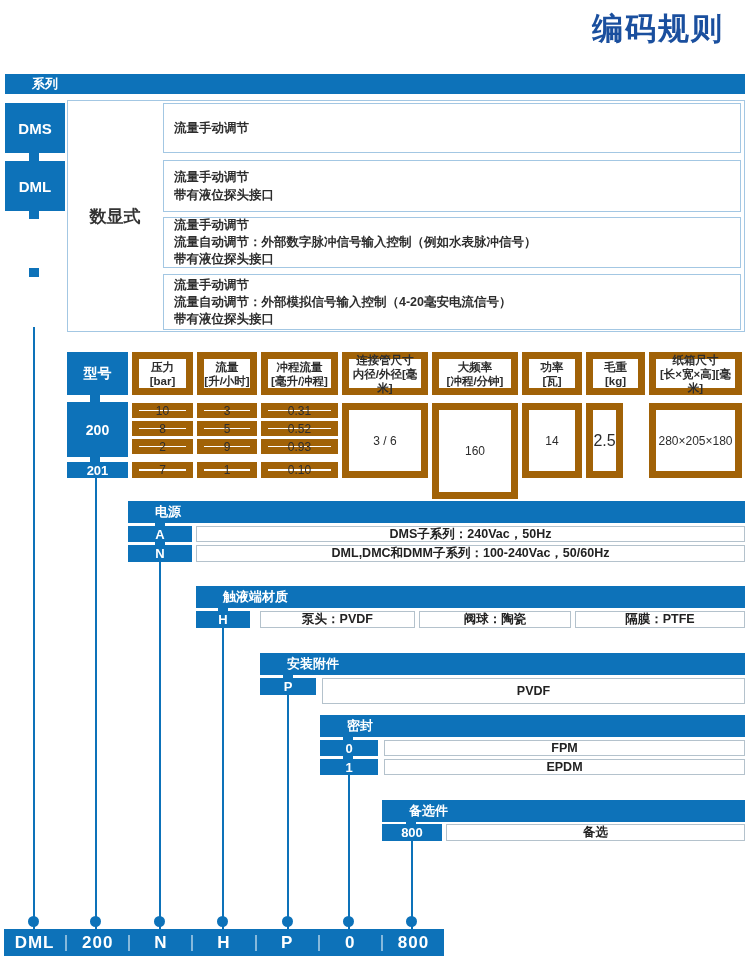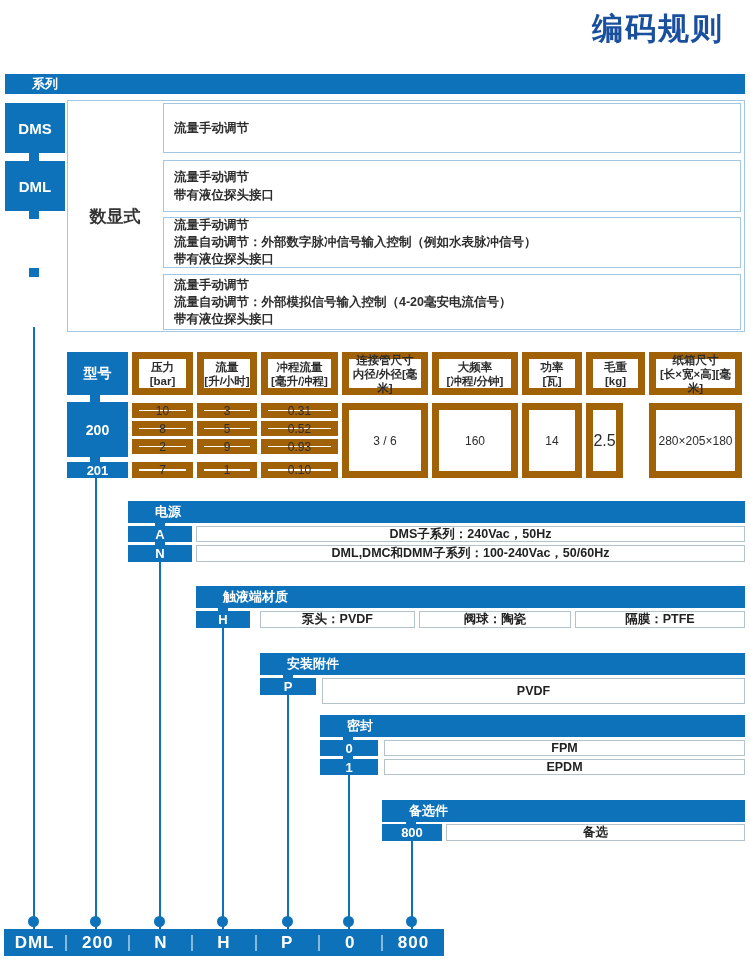--- a/index.html
+++ b/index.html
@@ -113,21 +113,21 @@
   <div class="abs tcell" style="left:261px;top:421px;width:77px;height:15px;font-size:12px;">0.52</div>
   <div class="abs tcell" style="left:132px;top:439px;width:61px;height:15px;font-size:12px;">2</div>
   <div class="abs tcell" style="left:197px;top:439px;width:60px;height:15px;font-size:12px;">9</div>
   <div class="abs tcell" style="left:261px;top:439px;width:77px;height:15px;font-size:12px;">0.93</div>
 
   <div class="abs tcell" style="left:132px;top:462px;width:61px;height:16px;font-size:12px;">7</div>
   <div class="abs tcell" style="left:197px;top:462px;width:60px;height:16px;font-size:12px;">1</div>
   <div class="abs tcell" style="left:261px;top:462px;width:77px;height:16px;font-size:12px;">0.10</div>
 
   <div class="abs tcell" style="left:342px;top:403px;width:86px;height:75px;font-size:12px;">3 / 6</div>
-  <div class="abs tcell" style="left:432px;top:403px;width:86px;height:75px;font-size:12px;">160</div>
+  <div class="abs tcell" style="left:432px;top:403px;width:86px;height:96px;font-size:12px;">160</div>
   <div class="abs tcell" style="left:522px;top:403px;width:60px;height:75px;font-size:12px;">14</div>
   <div class="abs tcell" style="left:586px;top:403px;width:37px;height:75px;font-size:16px;">2.5</div>
   <div class="abs tcell" style="left:649px;top:403px;width:93px;height:75px;font-size:12px;">280×205×180</div>
 
   <div class="abs hbar" style="left:128px;top:501px;width:617px;height:22px;font-size:13px;">
     <span>电源</span>
   </div>
   <div class="tab" style="left:155px;top:523px;height:3px;"></div>
   <div class="abs blue" style="left:128px;top:526px;width:64px;height:16px;font-size:13px;">A</div>
   <div class="abs vcell" style="left:196px;top:526px;width:549px;height:16px;font-size:12.5px;">DMS子系列：240Vac，50Hz</div>

